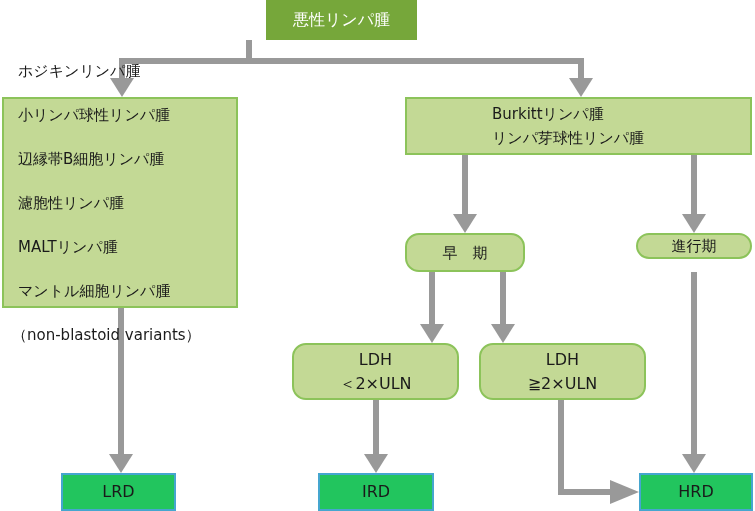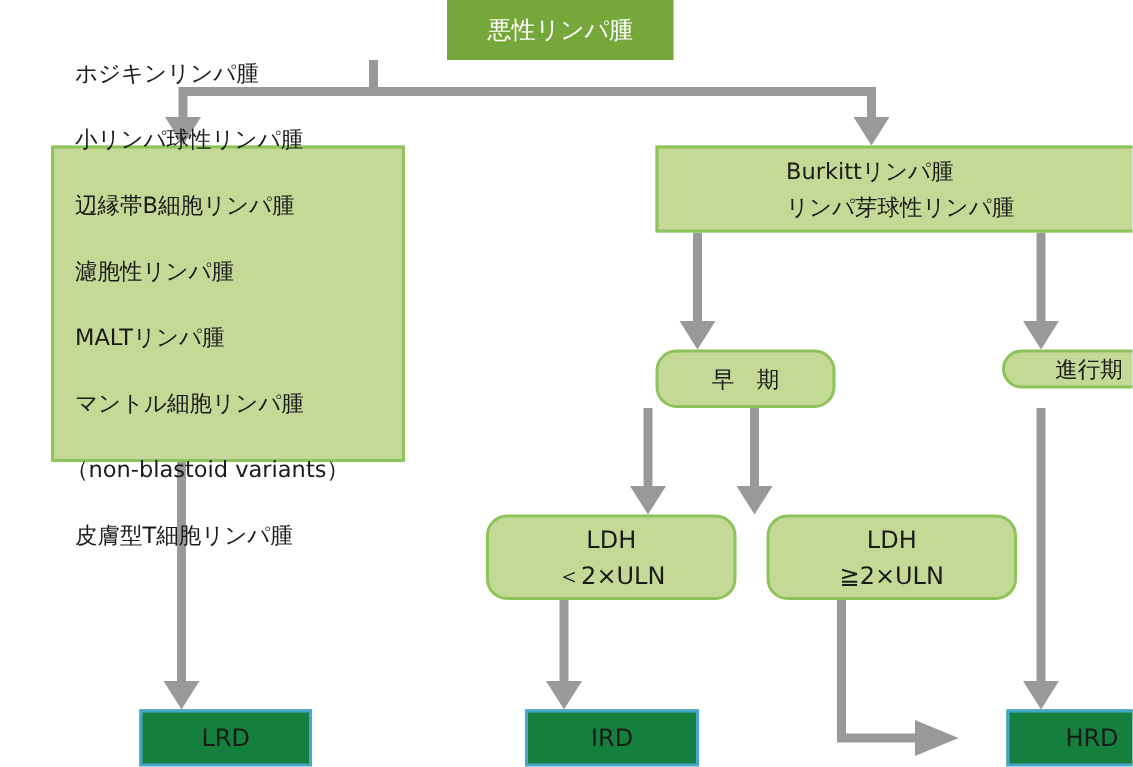--- a/index.html
+++ b/index.html
@@ -1,22 +1,22 @@
 <!DOCTYPE html>
 <html><head>
   <meta charset="utf-8">
   <style>
     html, body { margin: 0; padding: 0; background: #ffffff; }
     body { width: 755px; height: 511px; position: relative; overflow: hidden;
            font-family: "DejaVu Sans", "Liberation Sans", sans-serif; color: #1a1a1a; }
     .box { position: absolute; box-sizing: border-box; display: flex; flex-direction: column;
-           justify-content: center; font-size: 15px; line-height: 24px; margin-left: 32px; }
+           justify-content: center; font-size: 15px; line-height: 24px; }
     .green { background: #c3d995; border: 2px solid #8cc35a; }
     .root  { background: #76a73a; border: none; color: #ffffff; align-items: center; }
-    .blue  { background: #15803d; border: 2px solid #45a6cf; align-items: center; font-size: 16px; }
+    .blue  { background: #22c55e; border: 2px solid #45a6cf; align-items: center; font-size: 16px; }
     .center { align-items: center; text-align: center; border-radius: 14px; }
     .line { display: block; white-space: nowrap; }
     svg.arrows { position: absolute; left: 0; top: 0; }
   </style>
 </head>
 <body>
 
 <svg class="arrows" width="755" height="511">
   <g fill="none" stroke="#999999" stroke-width="6">
 
@@ -55,21 +55,20 @@
 </div>
 
 <div class="box green" style="left:2px; top:97px; width:236px; height:211px; padding-left:14px;gap:20px;">
   <span class="line">ホジキンリンパ腫</span>
   <span class="line">小リンパ球性リンパ腫</span>
   <span class="line">辺縁帯B細胞リンパ腫</span>
   <span class="line">濾胞性リンパ腫</span>
   <span class="line">MALTリンパ腫</span>
   <span class="line">マントル細胞リンパ腫</span>
   <span class="line" style="margin-left:-6px;">（non-blastoid variants）</span>
-  <span class="line">皮膚型T細胞リンパ腫</span>
 </div>
 
 <div class="box green" style="left:405px; top:97px; width:347px; height:58px; padding-left:85px;">
   <span class="line">Burkittリンパ腫</span>
   <span class="line">リンパ芽球性リンパ腫</span>
 </div>
 
 <div class="box green center" style="left:405px; top:233px; width:120px; height:39px;">
   <span class="line">早　期</span>
 </div>

